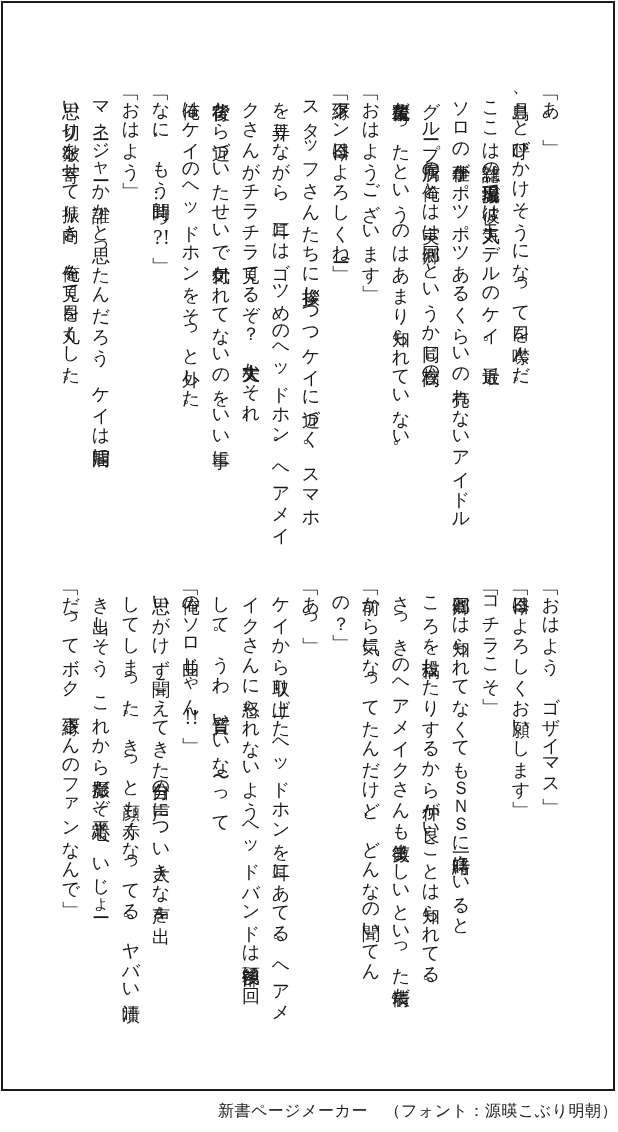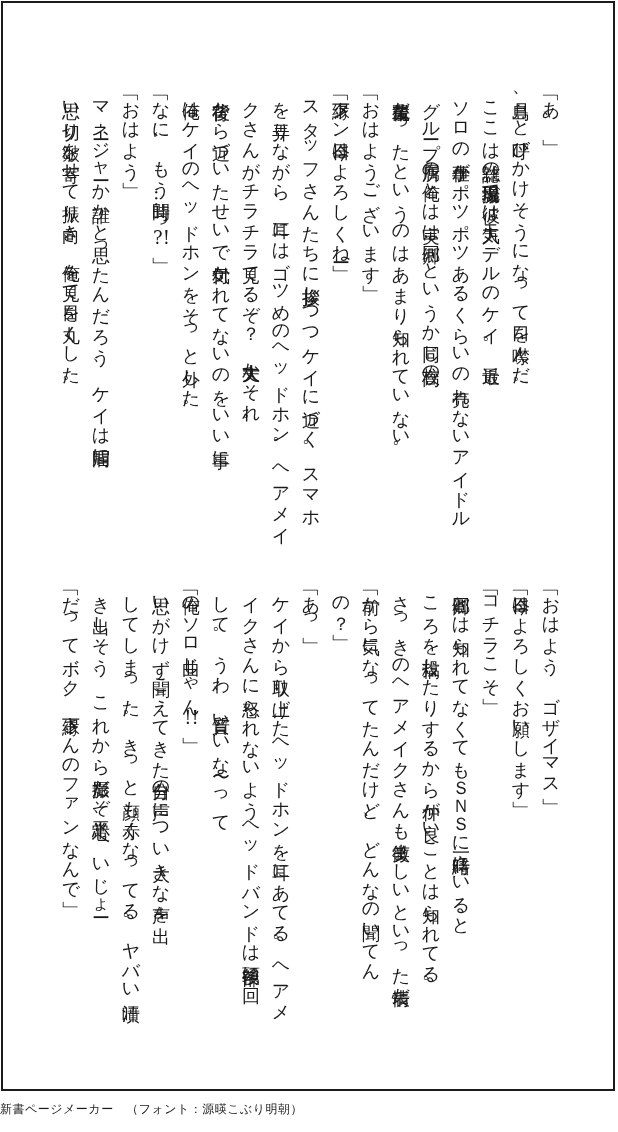--- a/index.html
+++ b/index.html
@@ -45,22 +45,22 @@
   }
   .tcy {
     text-combine-upright: all;
     -webkit-text-combine: horizontal;
   }
   .footer-credit {
     position: absolute;
     top: 1101px;
     left: 0;
     width: 618px;
-    text-align: left;
-    font-size: 12px;
+    text-align: right;
+    font-size: 16px;
     letter-spacing: 0.5px;
     color: #1b1b1b;
   }
 </style>
 </head>
 <body>
 
 <div class="page-frame"></div>
 
 <div class="vblock vblock-1">

